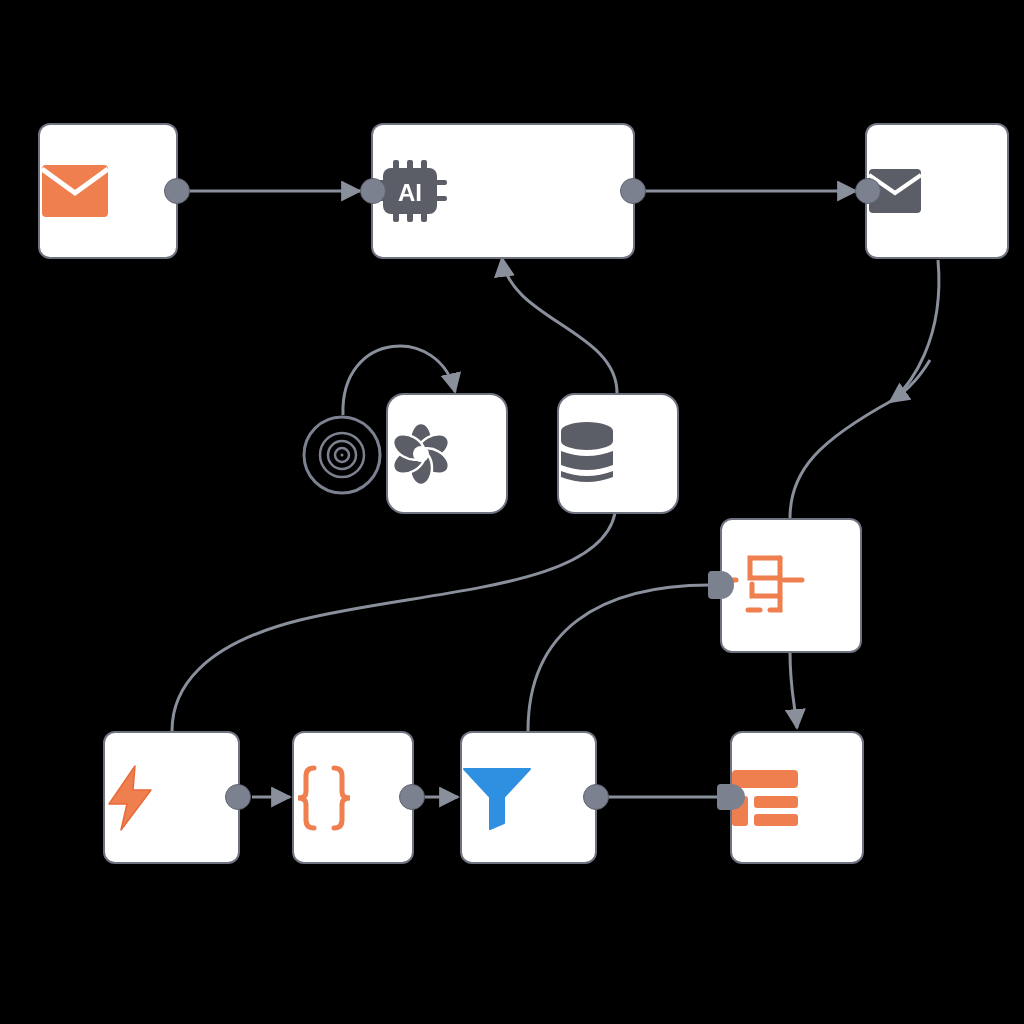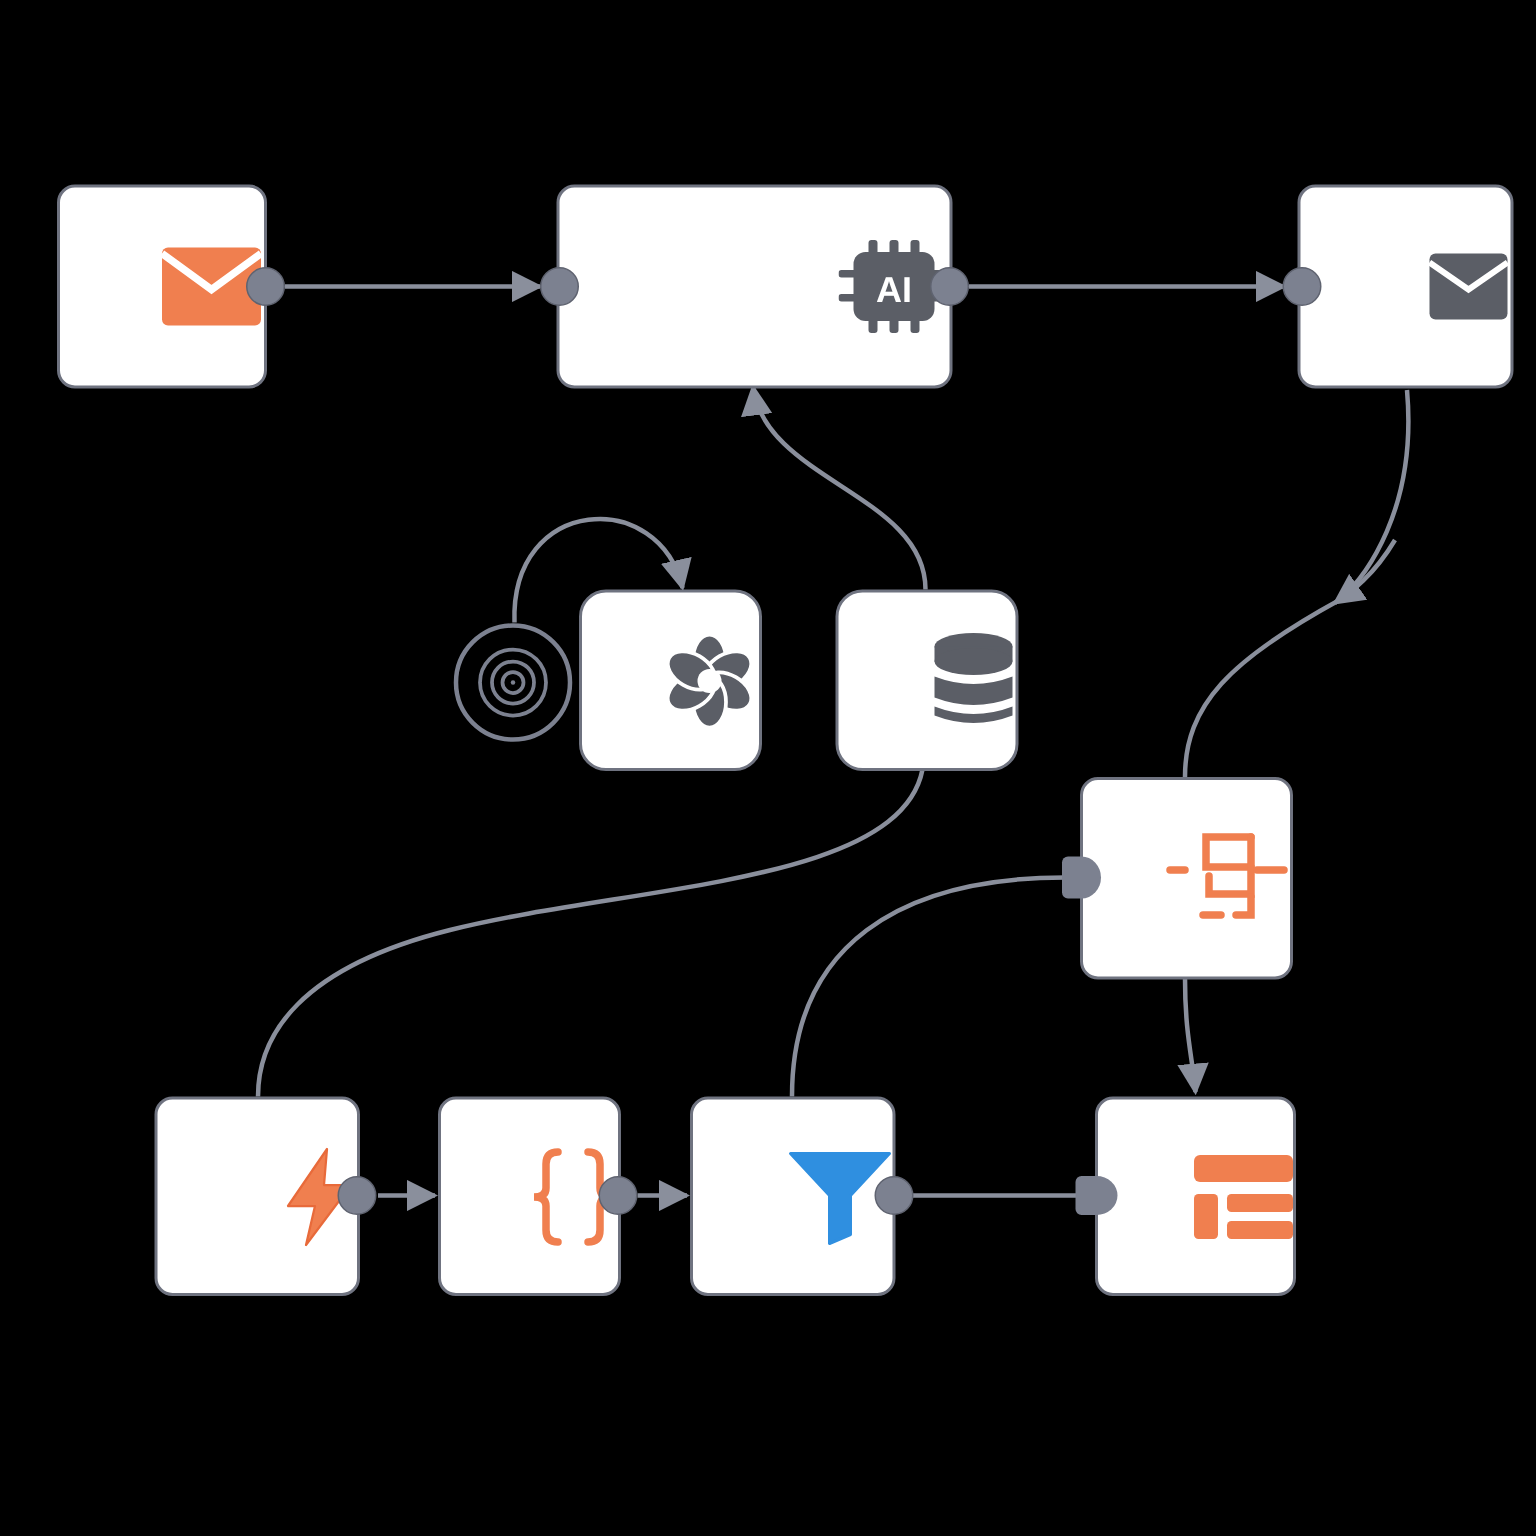--- a/index.html
+++ b/index.html
@@ -1,18 +1,18 @@
 <!DOCTYPE html>
 <html><head>
   <meta charset="utf-8">
   <style>
     html, body { margin:0; padding:0; background:#000; }
     body { width:1024px; height:1024px; position:relative; overflow:hidden; font-family:"Liberation Sans", sans-serif; }
     #canvas { position:absolute; left:0; top:0; width:1024px; height:1024px; }
-    .node { position:absolute; background:#fff; border:2.5px solid #6f7380; border-radius:12px; box-sizing:border-box; display:flex; align-items:center; justify-content:flex-end; }
+    .node { position:absolute; background:#fff; border:2.5px solid #6f7380; border-radius:12px; box-sizing:border-box; display:flex; align-items:center; justify-content:flex-start; }
     .node svg { display:block; }
     .port { position:absolute; width:26px; height:26px; border-radius:50%; background:#7c8190; border:1.5px solid #5f6370; box-sizing:border-box; }
     .edges { position:absolute; left:0; top:0; }
   </style>
 </head>
 <body>
 
 <div id="canvas">
 
   <svg class="edges" width="1024" height="1024">

